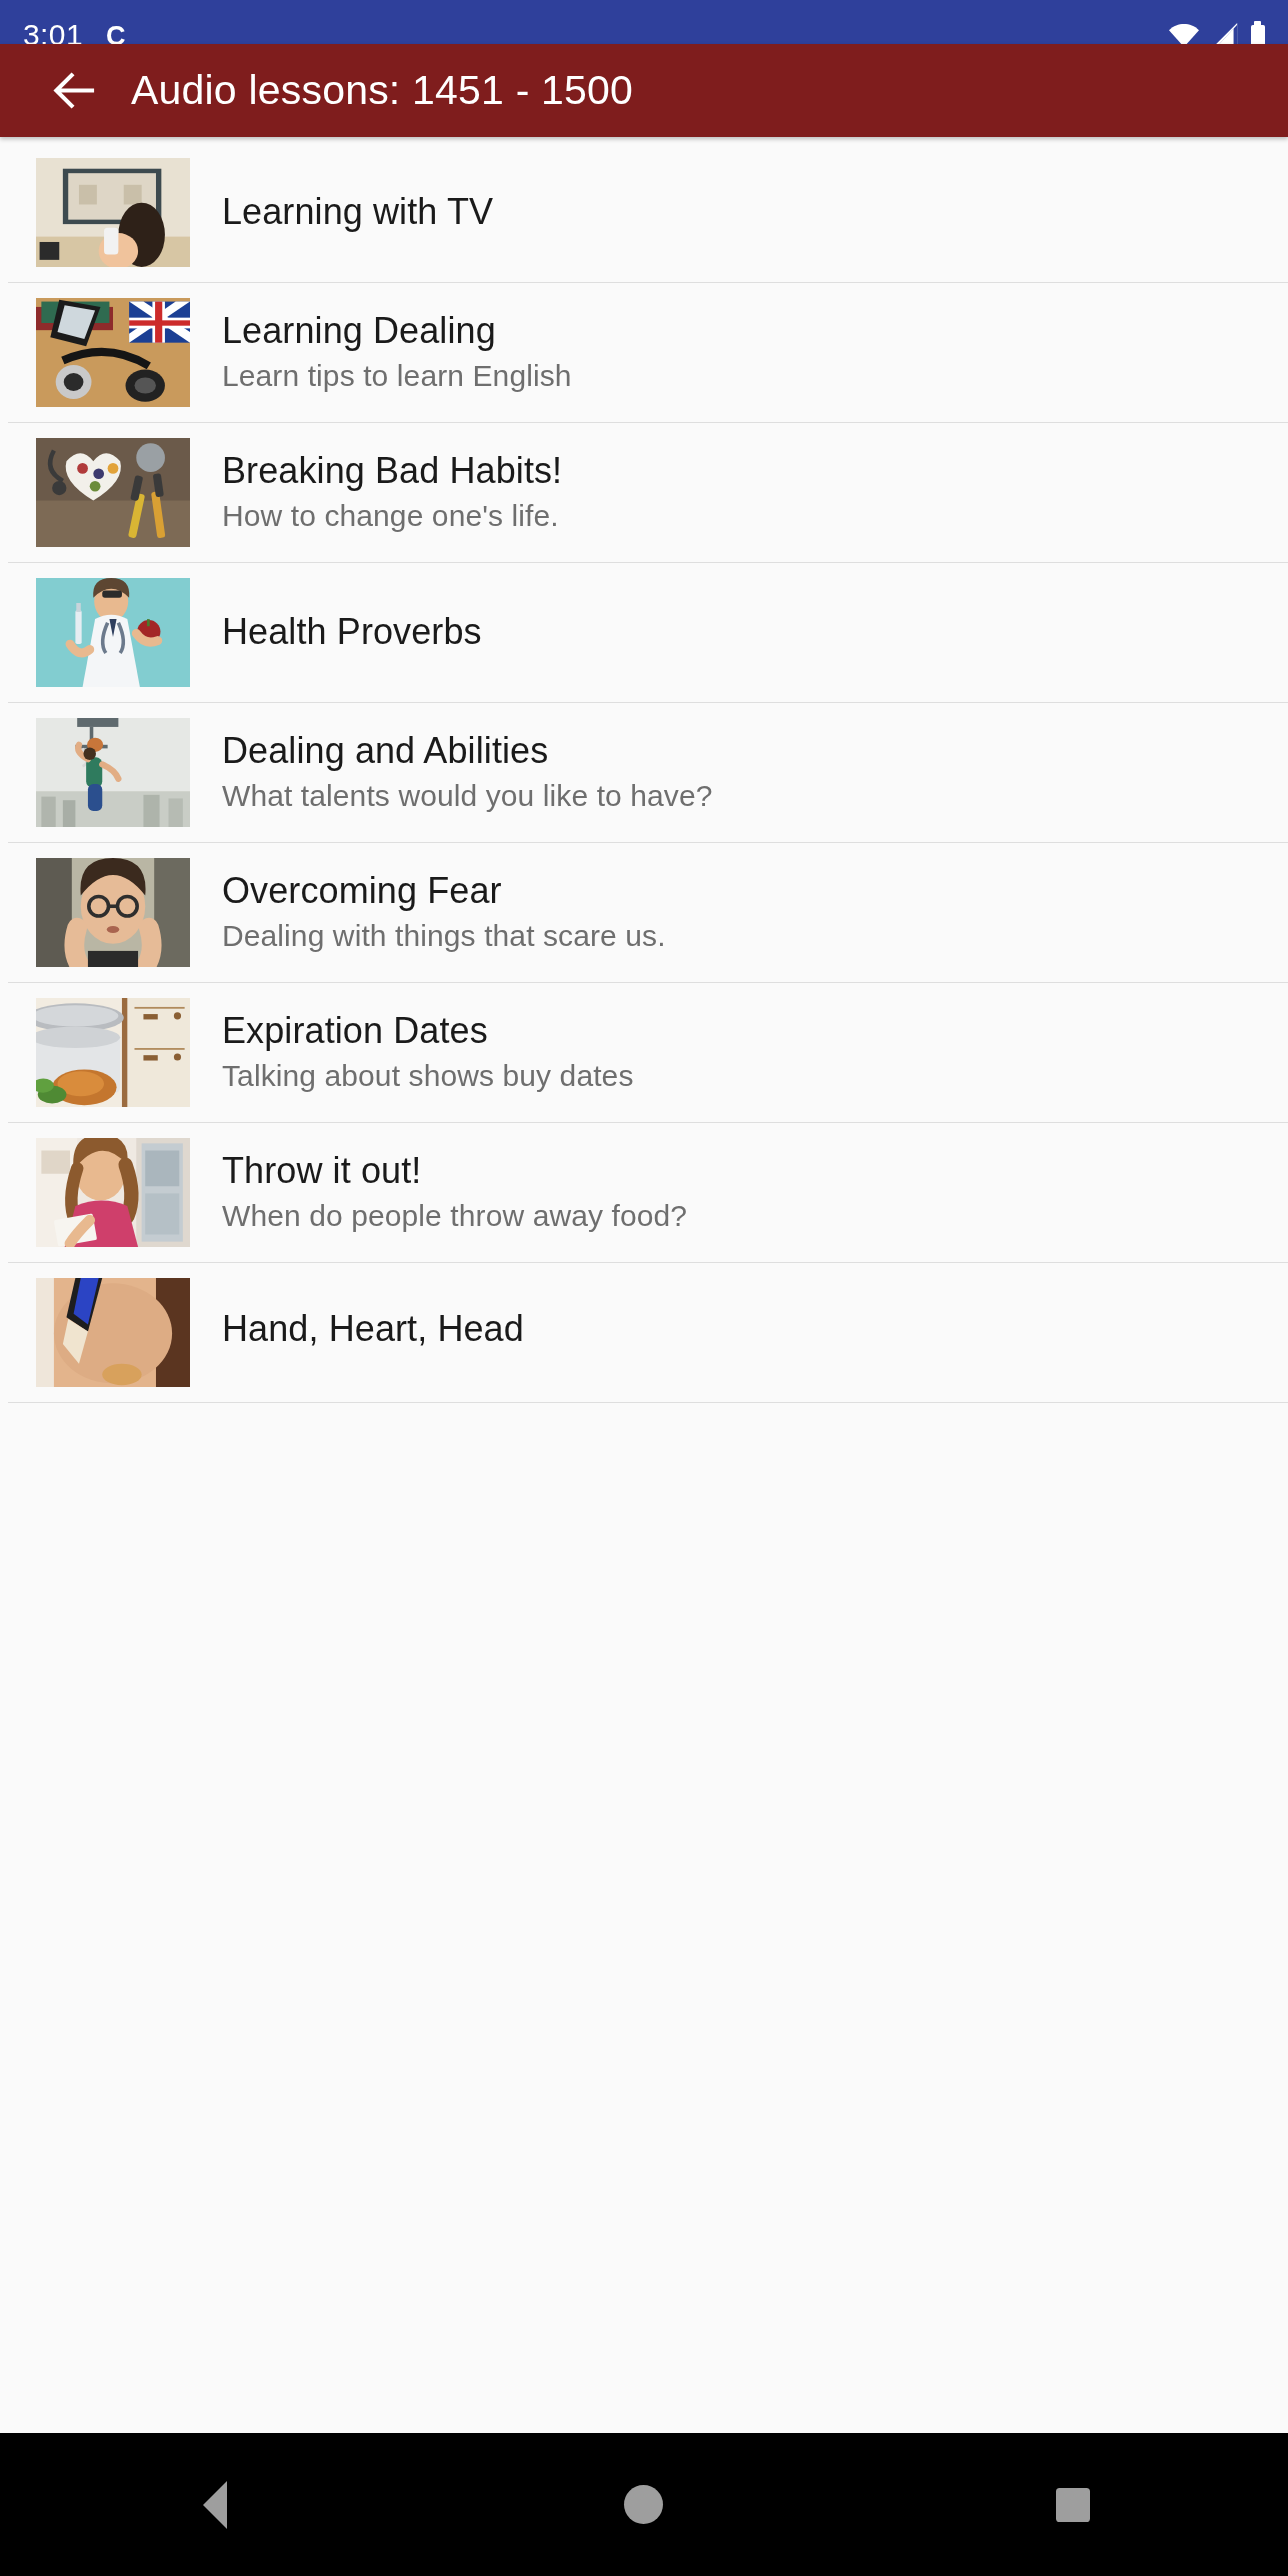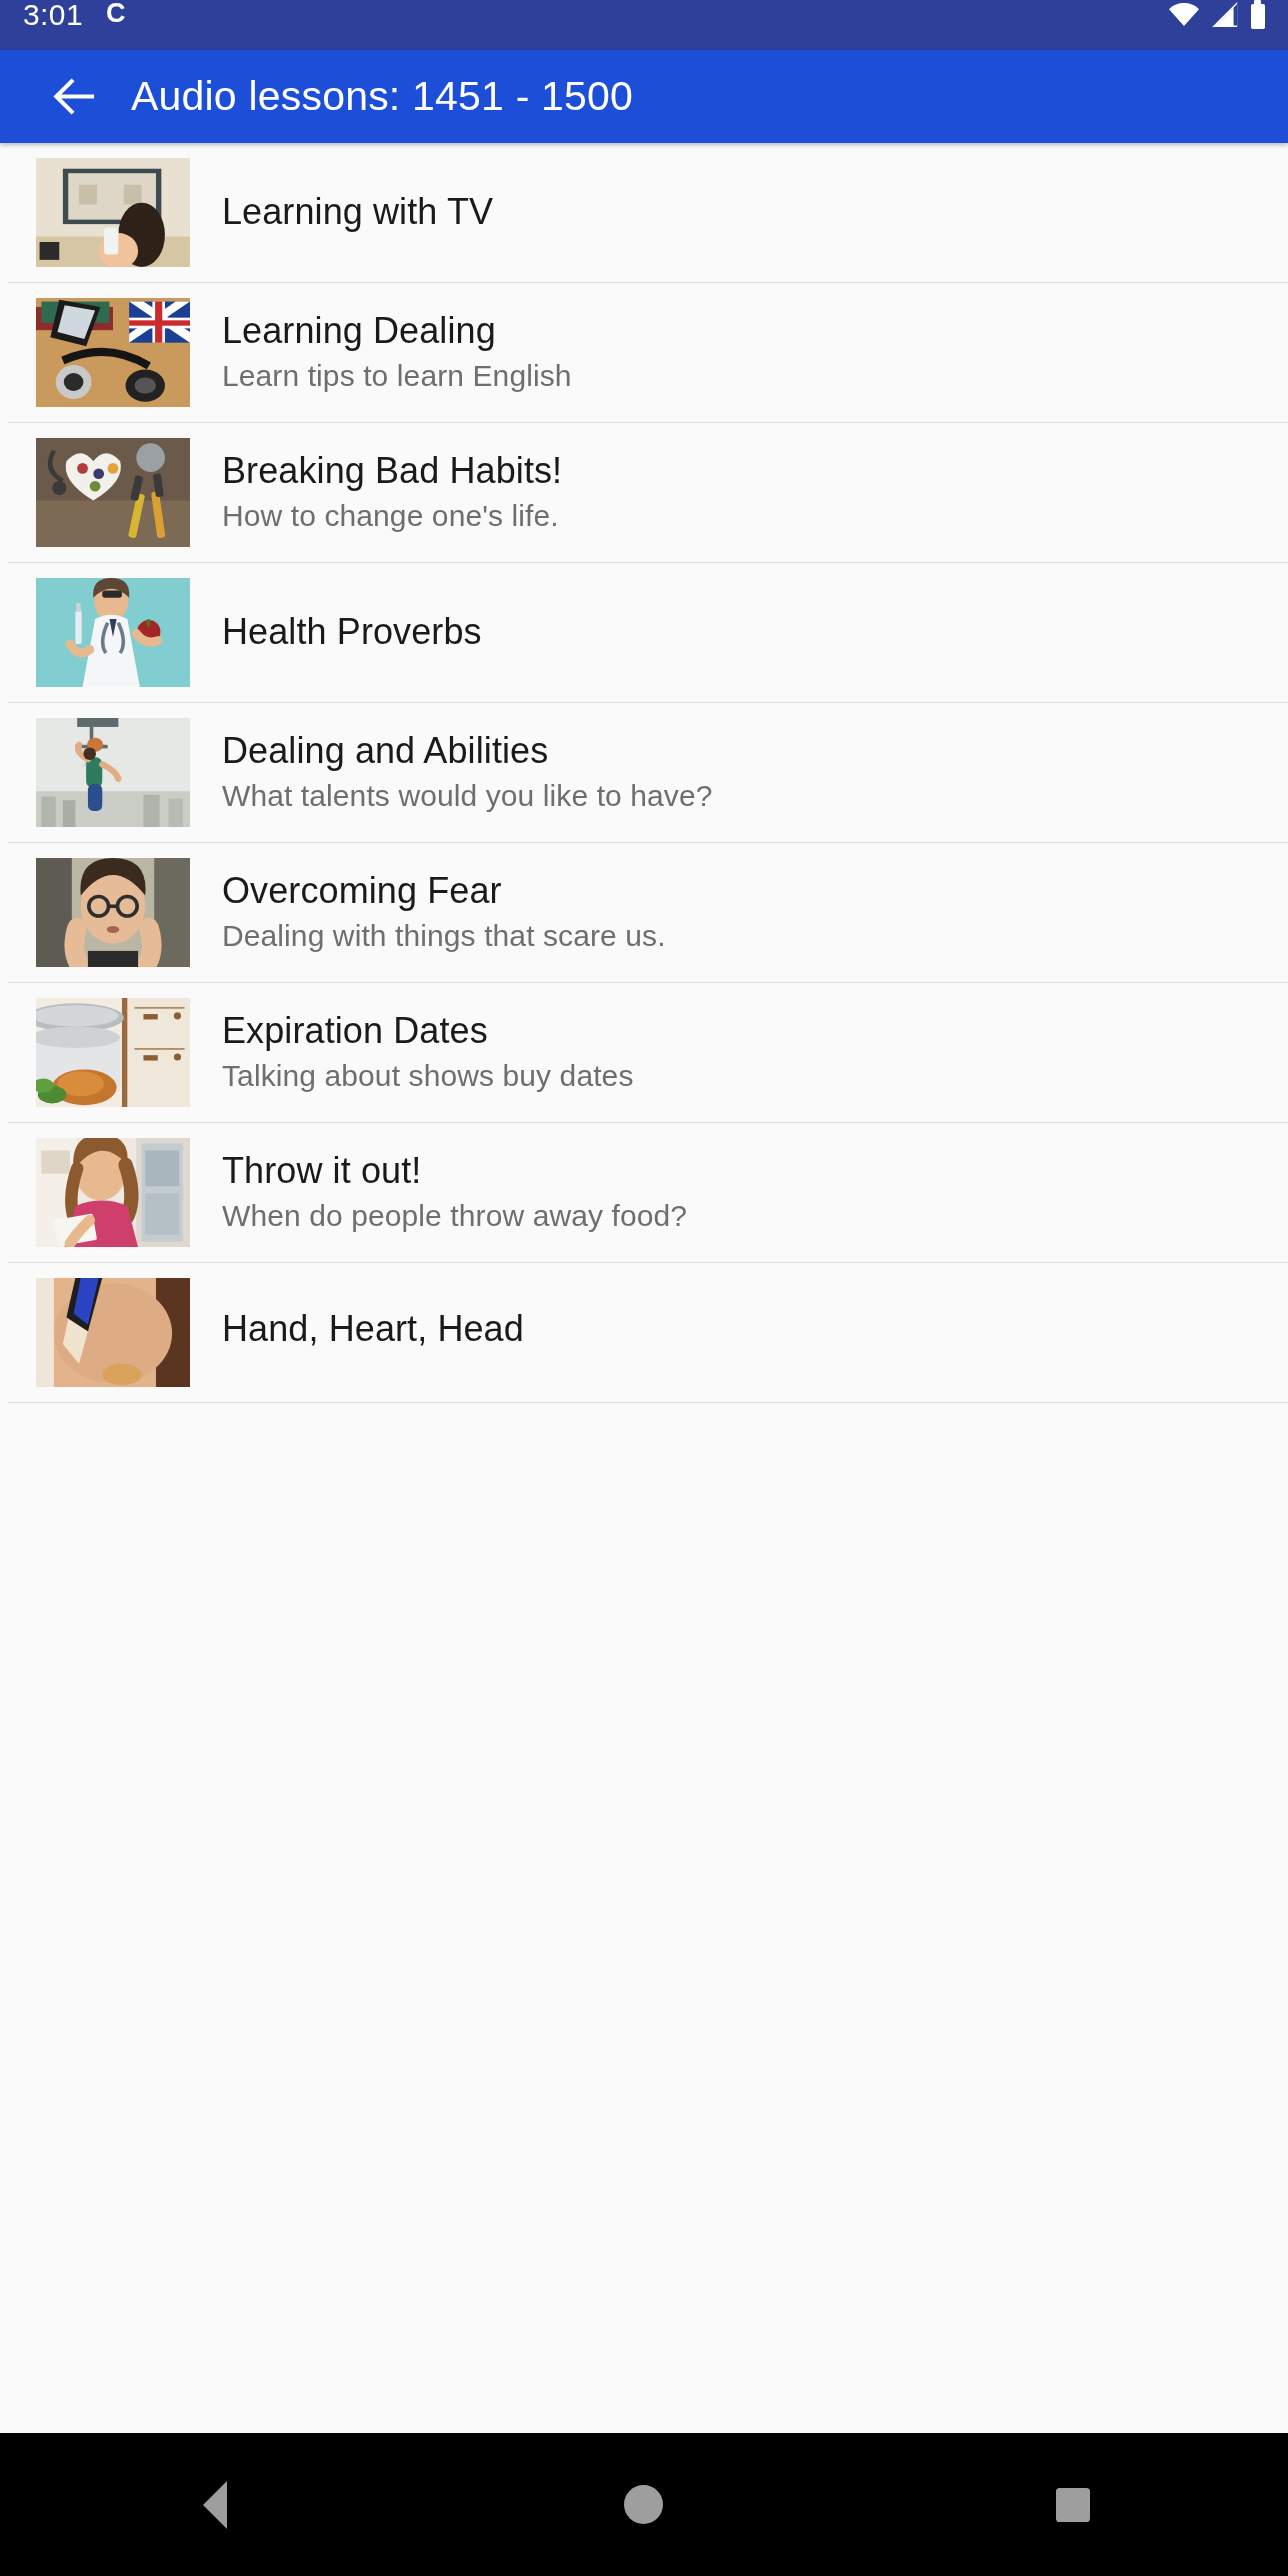--- a/index.html
+++ b/index.html
@@ -9,36 +9,36 @@
     font-family:"Liberation Sans", sans-serif;
     background:#FAFAFA;
     -webkit-font-smoothing:antialiased;
   }
   #app { position:relative; width:1288px; height:2576px; overflow:hidden; background:#FAFAFA; }
 
   
   .statusbar {
     position:absolute; top:0; left:0; width:1288px; height:50px;
     background:#2F409B; color:#FFFFFF;
-    display:flex; align-items:flex-start; padding:0 23px;
+    display:flex; align-items:flex-end; padding:0 23px;
   }
   .sb-clock { font-size:30px; letter-spacing:0.4px; line-height:1; }
   .sb-notif { margin-left:23px; font-size:27px; font-weight:bold; line-height:1; }
   .sb-spacer { flex:1 1 auto; }
   .sb-icons { display:flex; align-items:center; gap:11.6px; }
   .icon-wifi { width:30px; height:23px; }
   .icon-signal { width:29px; height:25px; }
   .icon-battery { width:14.3px; height:29px; position:relative; }
   .icon-battery .bat-body { position:absolute; left:0; top:3.6px; width:14.3px; height:25px; background:#fff; border-radius:1.8px; }
   .icon-battery .bat-cap  { position:absolute; left:3.6px; top:0; width:7.2px; height:4.5px; background:#fff; border-radius:0.9px; }
 
   
   .appbar {
-    position:absolute; top:50px; left:0; width:1288px; height:93px;
-    background:#1d4ed8;
+    position:absolute; top:44px; left:0; width:1288px; height:93px;
+    background:#7f1d1d;
     display:flex; align-items:center;
     box-shadow:0 1.8px 4.5px rgba(0,0,0,.26);
     z-index:5;
   }
   .back-btn {
     width:54px; height:54px; margin-left:47px; margin-right:30px;
     display:flex; align-items:center; justify-content:center;
     cursor:pointer; flex:0 0 auto;
   }
   .appbar-title {

